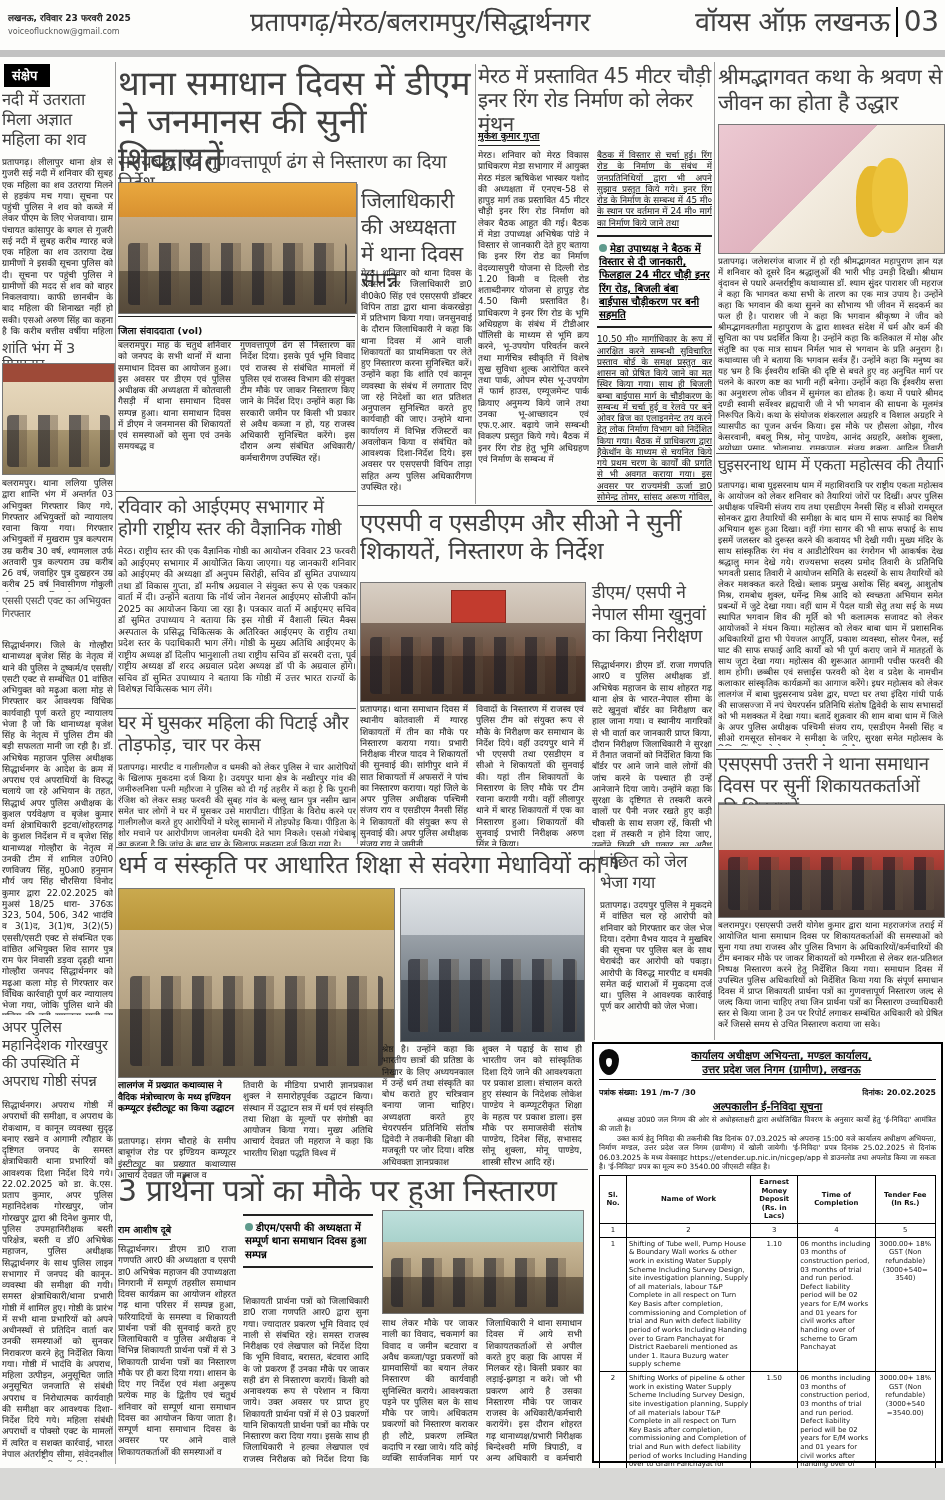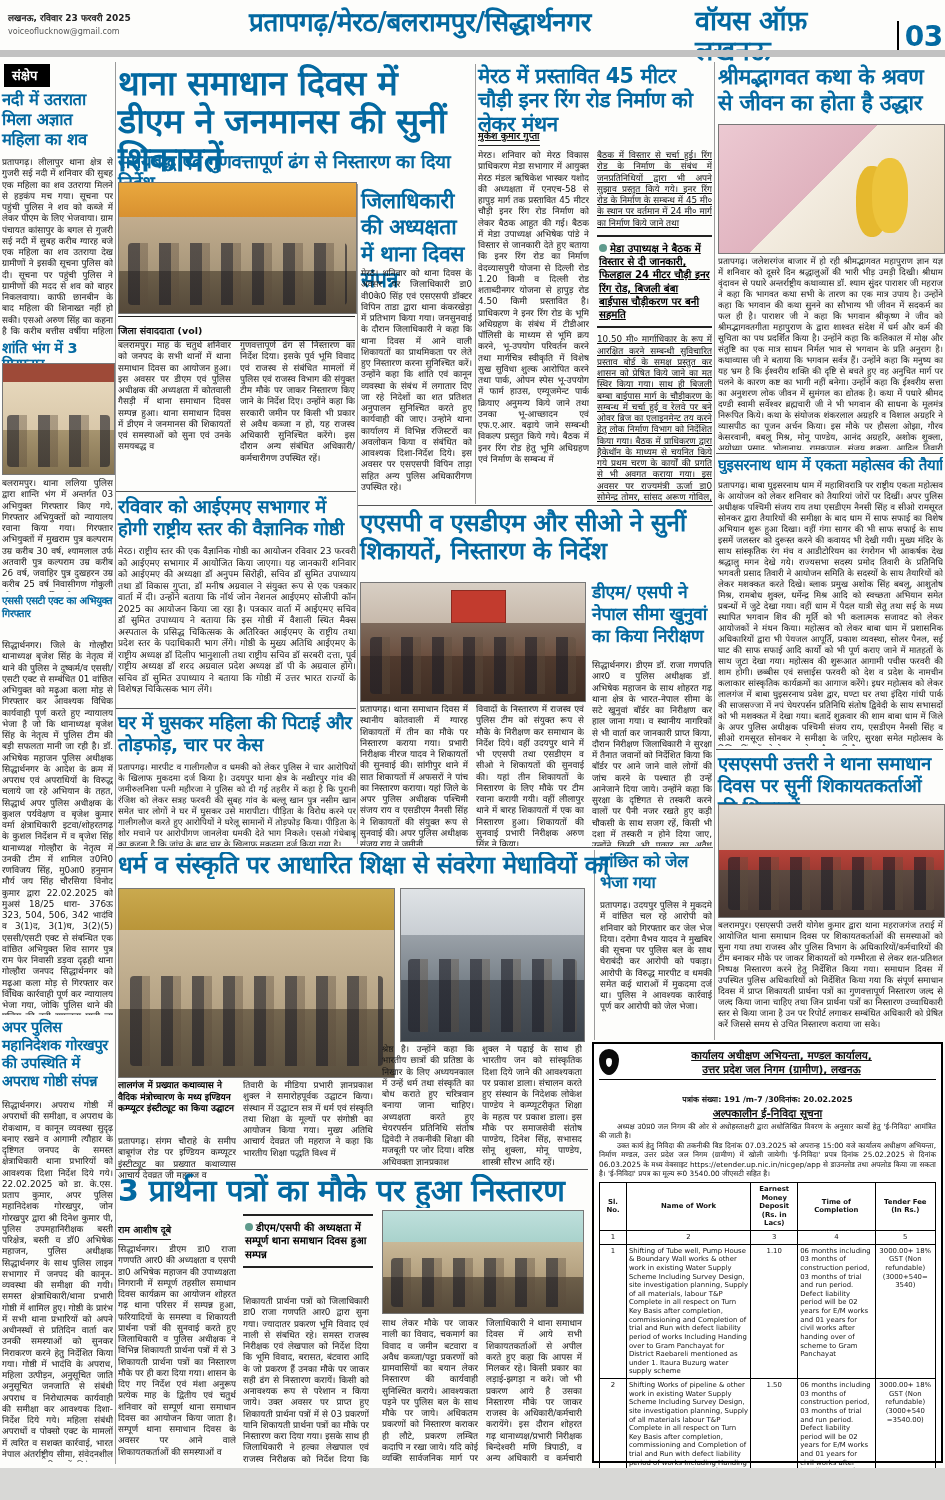--- a/index.html
+++ b/index.html
@@ -1,18 +1,18 @@
 <!DOCTYPE html>
 <html><head>
 <meta charset="utf-8">
 <style>
   html,body{margin:0;padding:0;}
   body{width:945px;height:1500px;position:relative;background:#fdfdfb;font-family:"DejaVu Sans",sans-serif;overflow:hidden;}
   .abs{position:absolute;}
-  .hd{font-weight:700;color:#0369a1;line-height:1.12;letter-spacing:-0.3px;}
+  .hd{font-weight:400;color:#404040;line-height:1.12;letter-spacing:-0.3px;}
   .bd{font-size:8.8px;line-height:1.28;text-align:justify;color:#161616;overflow:hidden;}
   .sm{font-size:8.6px;}
   .byline{font-weight:700;font-size:9.5px;border-bottom:1.5px solid #222;padding-bottom:3px;color:#111;}
   .vr{position:absolute;width:1px;background:#9a9a9a;}
   .hrule{position:absolute;height:1px;background:#555;}
   .photo{position:absolute;overflow:hidden;border:1px solid #777;background:var(--bg,#c9bda6);}
   .people::after{content:"";position:absolute;left:4%;right:4%;bottom:6%;height:48%;
      background:repeating-linear-gradient(90deg, rgba(30,30,38,.62) 0 12px, rgba(90,75,60,.38) 12px 20px, rgba(0,0,0,0) 20px 31px);
      border-radius:4px;}
   .banner::before{content:"";position:absolute;top:6%;left:40%;width:24%;height:26%;background:#c23b2e;border:1px solid #8c2a20;}
@@ -142,21 +142,21 @@
 <div class="abs bd sm" style="left:718px;top:920px;width:225px;height:118px;">बलरामपुर। एसएसपी उत्तरी योगेश कुमार द्वारा थाना महराजगंज तराई में आयोजित थाना समाधान दिवस पर शिकायतकर्ताओं की समस्याओं को सुना गया तथा राजस्व और पुलिस विभाग के अधिकारियों/कर्मचारियों की टीम बनाकर मौके पर जाकर शिकायतों को गम्भीरता से लेकर शत-प्रतिशत निष्पक्ष निस्तारण करने हेतु निर्देशित किया गया। समाधान दिवस में उपस्थित पुलिस अधिकारियों को निर्देशित किया गया कि संपूर्ण समाधान दिवस में प्राप्त शिकायती प्रार्थना पत्रों का गुणवत्तापूर्ण निस्तारण जल्द से जल्द किया जाना चाहिए तथा जिन प्रार्थना पत्रों का निस्तारण उच्चाधिकारी स्तर से किया जाना है उन पर रिपोर्ट लगाकर सम्बंधित अधिकारी को प्रेषित करें जिससे समय से उचित निस्तारण कराया जा सके।</div>
 
 <div class="tender">
   <div style="display:flex;align-items:center;gap:8px;border-bottom:1px solid #000;padding-bottom:3px;">
     <div class="droplogo"></div>
     <div style="flex:1;text-align:center;text-decoration:underline;">
       <div style="font-weight:700;font-size:10.5px;">कार्यालय अधीक्षण अभियन्ता, मण्डल कार्यालय,</div>
       <div style="font-weight:700;font-size:10.5px;">उत्तर प्रदेश जल निगम (ग्रामीण), लखनऊ</div>
     </div>
   </div>
-  <div style="display:flex;justify-content:center;margin-top:14px;">
+  <div style="display:flex;justify-content:space-between;margin-top:7px;">
     <span style="font-size:7.8px;font-weight:700;">पत्रांक संख्या: 191 /m-7 /30</span>
     <span style="font-size:7.8px;font-weight:700;">दिनांक: 20.02.2025</span>
   </div>
   <div style="text-align:center;font-weight:700;font-size:10.5px;text-decoration:underline;margin:2px 0;">अल्पकालीन ई-निविदा सूचना</div>
   <div style="font-size:7.3px;line-height:1.3;text-align:justify;text-indent:18px;">अध्यक्ष उ0प्र0 जल निगम की ओर से अधोहस्ताक्षरी द्वारा अधोलिखित विवरण के अनुसार कार्यों हेतु 'ई-निविदा' आमंत्रित की जाती है।</div>
   <div style="font-size:7.3px;line-height:1.3;text-align:justify;text-indent:18px;">उक्त कार्य हेतु निविदा की तकनीकी बिड दिनांक 07.03.2025 को अपरान्ह 15:00 बजे कार्यालय अधीक्षण अभियन्ता, निर्माण मण्डल, उत्तर प्रदेश जल निगम (ग्रामीण) में खोली जायेगी। 'ई-निविदा' प्रपत्र दिनांक 25.02.2025 से दिनांक 06.03.2025 के मध्य वेबसाइट https://etender.up.nic.in/nicgep/app से डाउनलोड तथा अपलोड किया जा सकता है। 'ई-निविदा' प्रपत्र का मूल्य रू0 3540.00 जीएसटी सहित है।</div>
   <table>
     <colgroup>
         <col style="width:8%">
         <col style="width:37%">

